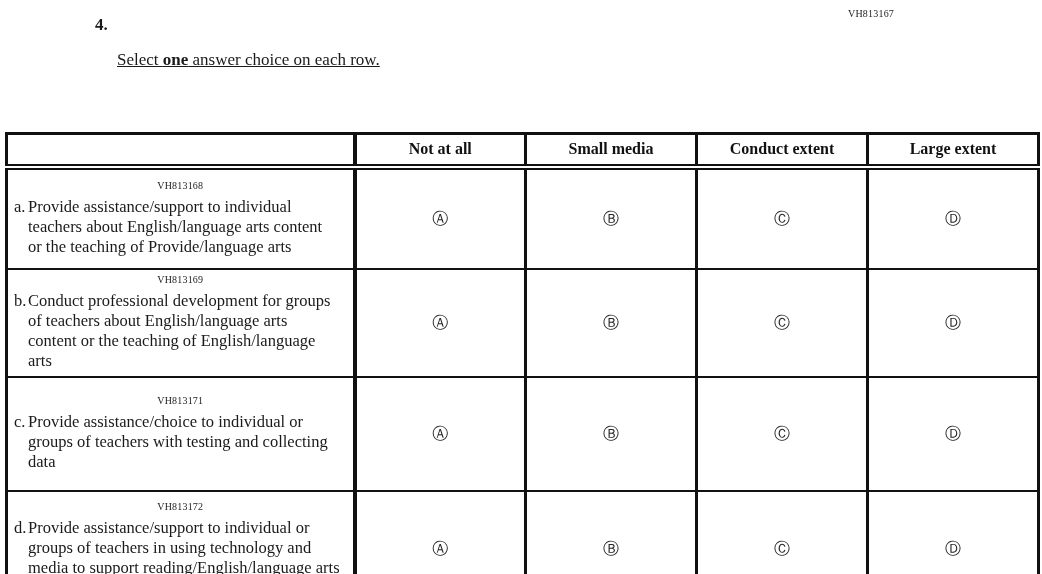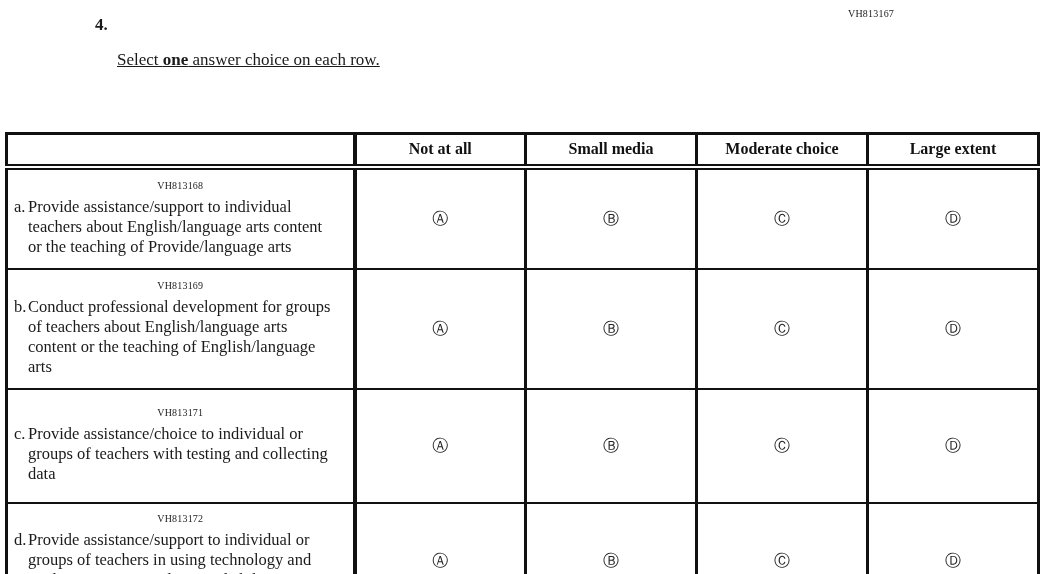--- a/index.html
+++ b/index.html
@@ -77,21 +77,21 @@
 
   table.matrix thead th {
     height: 33px;
     font-size: 16px;
     font-weight: bold;
     text-align: center;
     color: #111;
   }
 
   tr.row-a td { height: 102px; }
-  tr.row-b td { height: 120px; }
+  tr.row-b td { height: 108px; }
   tr.row-c td { height: 114px; }
   tr.row-d td { height: 118px; }
 
   td.item-cell {
     vertical-align: top;
     padding: 2px 4px 4px 6px;
   }
   .vh-code {
     text-align: center;
     font-size: 10px;
@@ -136,21 +136,21 @@
       <col class="c-opt">
       <col class="c-opt">
       <col class="c-opt">
       <col class="c-opt">
   </colgroup>
   <thead>
     <tr>
       <th class="item-cell"></th>
       <th>Not at all</th>
       <th>Small media</th>
-      <th>Moderate choice</th>
+      <th>Conduct extent</th>
       <th>Large extent</th>
     </tr>
   </thead>
   <tbody>
     <tr class="row-a">
       <td class="item-cell">
         <div class="vh-code">VH813168</div>
         <div class="item">
           <span class="item-letter">a.</span>
           <span class="item-text">Provide assistance/support to individual teachers about English/language arts content or the teaching of Provide/language arts</span>

